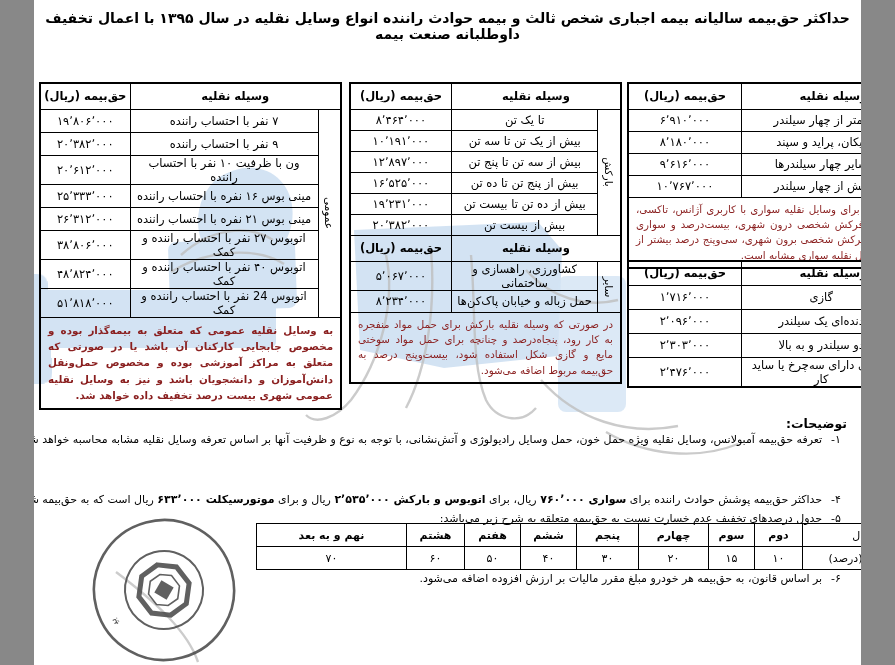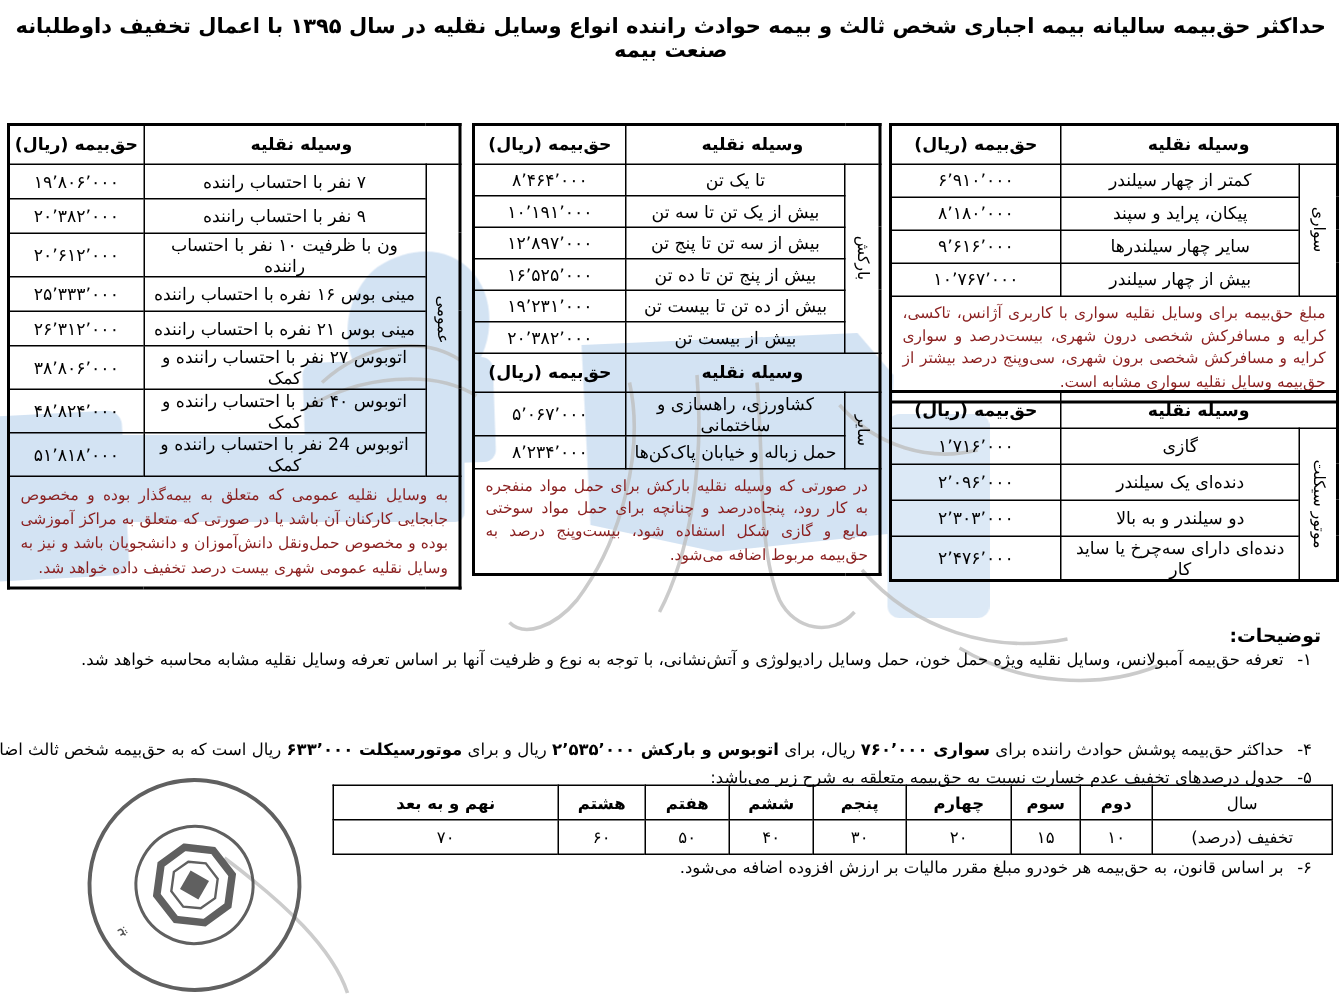--- a/index.html
+++ b/index.html
@@ -1,18 +1,18 @@
 <!DOCTYPE html>
 <html lang="fa" dir="rtl" style="--note-red: #8a1f1f; --watermark-blue: #bcd4ed; --watermark-gray: #bfbfbf;"><head>
 <meta charset="utf-8">
 <style>
   * { margin:0; padding:0; box-sizing:border-box; }
   html,body { background:#888; }
   .page {
-    position:relative; width:895px; height:665px; margin:0 auto;
+    position:relative; width:827px; height:665px; margin:0 auto;
     background:#fff; overflow:hidden; direction:rtl;
     font-family:"DejaVu Sans", sans-serif; color:#000;
   }
   .layer-watermark { position:absolute; inset:0; z-index:1; pointer-events:none; }
   .layer-content  { position:absolute; inset:0; z-index:2; }
 
   .title-line { position:absolute; left:0; right:0; text-align:center;
     font-weight:bold; font-size:14px; letter-spacing:-0.2px; }
   .title-1 { top:10px; }
   .title-2 { top:42px; }
@@ -22,21 +22,21 @@
   table.vt td { border:1.5px solid #000; text-align:center; vertical-align:middle;
     font-size:11.5px; padding:0 3px; background:transparent; }
   table.vt { border:2px solid #000; }
   table.vt .hdr td { font-weight:bold; font-size:11.5px; }
   table.vt td.side { position:relative; }
   table.vt td.side span { position:absolute; top:50%; left:50%;
     transform:translate(-50%,-50%) rotate(90deg); white-space:nowrap;
     font-size:10.5px; color:#000; }
   table.vt td.note { font-size:10.3px; color:var(--note-red,#8a1f1f);
     text-align:justify; padding:4px 7px; line-height:1.5;margin-top:11px; }
-  table.vt td.note.bold { font-weight:normal; line-height:1.6; }
+  table.vt td.note.bold { font-weight:bold; line-height:1.6; }
 
   .t-omumi   { left:5px;   top:82px; width:303px; }
   .t-barkesh { left:315px; top:82px; width:273px; }
   .t-savari  { left:593px; top:82px; width:300px; }
   .t-motor   { left:593px; top:260px; width:300px; }
 
   .exp-heading { position:absolute; right:14px; top:416px; font-weight:bold; font-size:12.5px; }
   .exp-item { position:absolute; right:20px; left:10px; font-size:11px; white-space:nowrap; }
   .exp-num { display:inline-block; margin-left:9px; }
   .exp-item b { font-weight:bold; }

